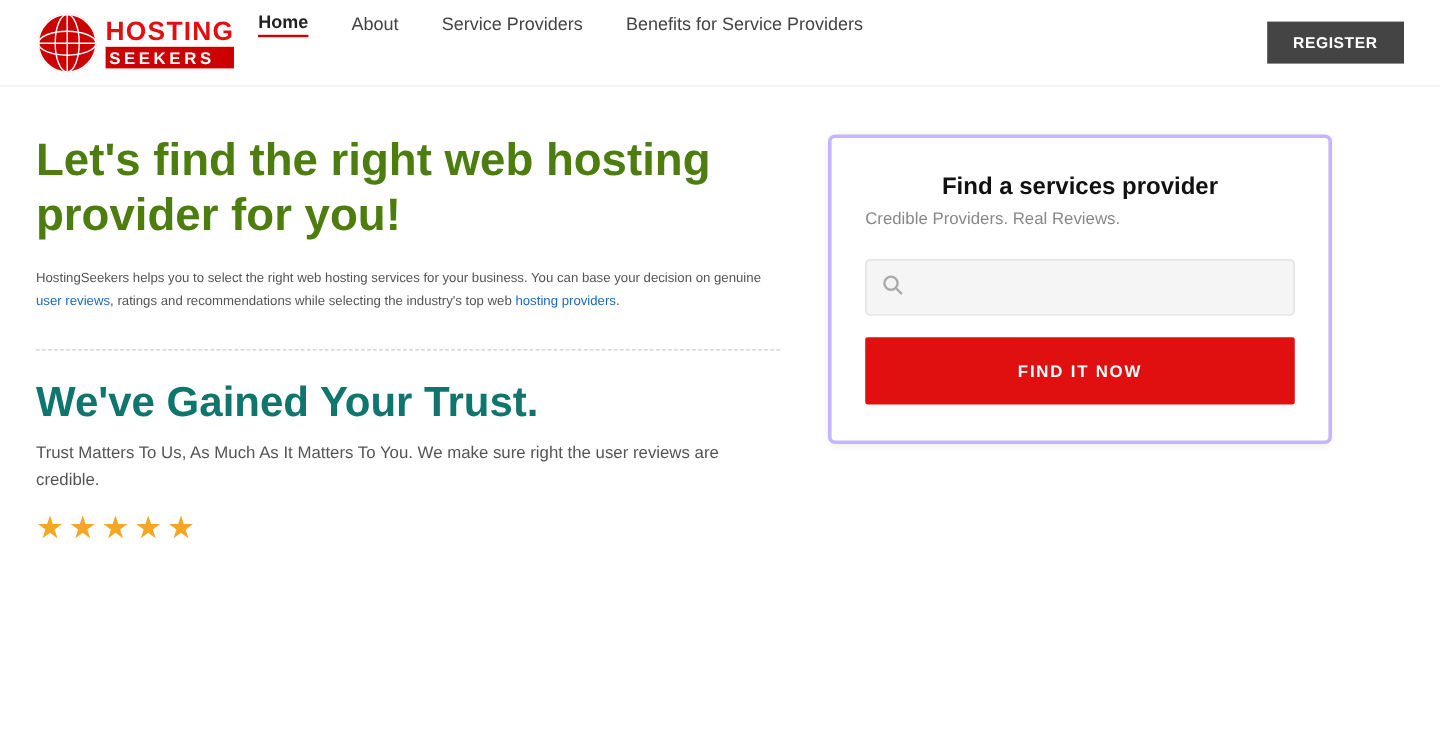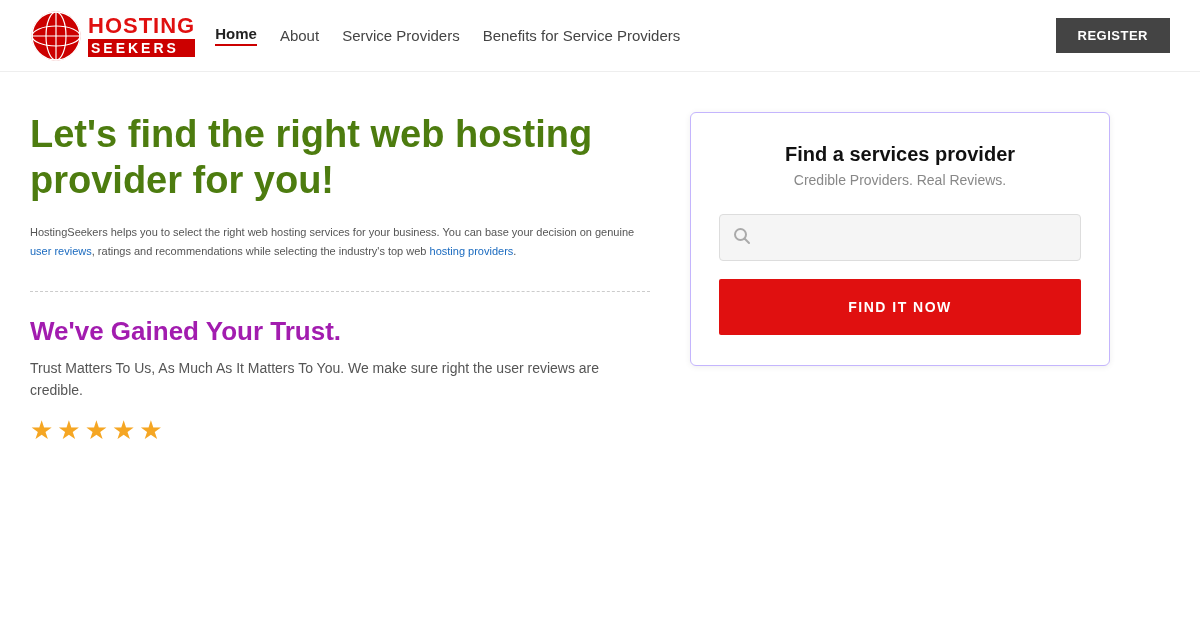--- a/index.html
+++ b/index.html
@@ -44,39 +44,39 @@
       font-size: 14px;
       font-weight: 700;
       letter-spacing: 3px;
       padding: 2px 3px;
       margin-top: 2px;
     }
 
     nav {
       display: flex;
       align-items: center;
-      gap: 23px;
+      gap: 36px;
       margin-left: 20px;
     }
     .nav-link {
       font-size: 15px;
       color: #444;
       text-decoration: none;
       cursor: pointer;
     }
     .nav-link.active {
       color: #222;
       font-weight: 600;
       border-bottom: 2px solid #c00;
       padding-bottom: 2px;
     }
 
     .nav-left {
       display: flex;
-      align-items: center;
+      align-items: flex-start;
     }
 
     .header-actions {
       display: flex;
       gap: 6px;
     }
     .btn-register {
       background: #444;
       color: #fff;
       border: none;
@@ -128,23 +128,23 @@
       text-decoration: none;
     }
 
     .divider {
       border: none;
       border-top: 1px dashed #ccc;
       margin: 20px 0 24px 0;
     }
 
     .trust-title {
-      font-size: 26px;
+      font-size: 35px;
       font-weight: 800;
-      color: #a21caf;
+      color: #0f766e;
       margin-bottom: 10px;
     }
 
     .trust-desc {
       font-size: 14px;
       color: #555;
       line-height: 1.6;
       margin-bottom: 14px;
     }
 
@@ -157,39 +157,39 @@
       font-size: 26px;
     }
 
     
     .right-section {
       width: 420px;
       flex-shrink: 0;
     }
 
     .search-card {
-      border: 1px solid #c4b5fd;
+      border: 3px solid #c4b5fd;
       border-radius: 6px;
       padding: 30px 28px 30px 28px;
       background: #fff;
       box-shadow: 0 1px 6px rgba(0,0,0,0.07);
     }
 
     .card-title {
       font-size: 20px;
       font-weight: 700;
       color: #111;
       text-align: center;
       margin-bottom: 6px;
     }
 
     .card-subtitle {
       font-size: 14px;
       color: #888;
-      text-align: center;
+      text-align: left;
       margin-bottom: 26px;
     }
 
     .search-input-wrapper {
       position: relative;
       margin-bottom: 18px;
     }
 
     .search-input {
       width: 100%;

